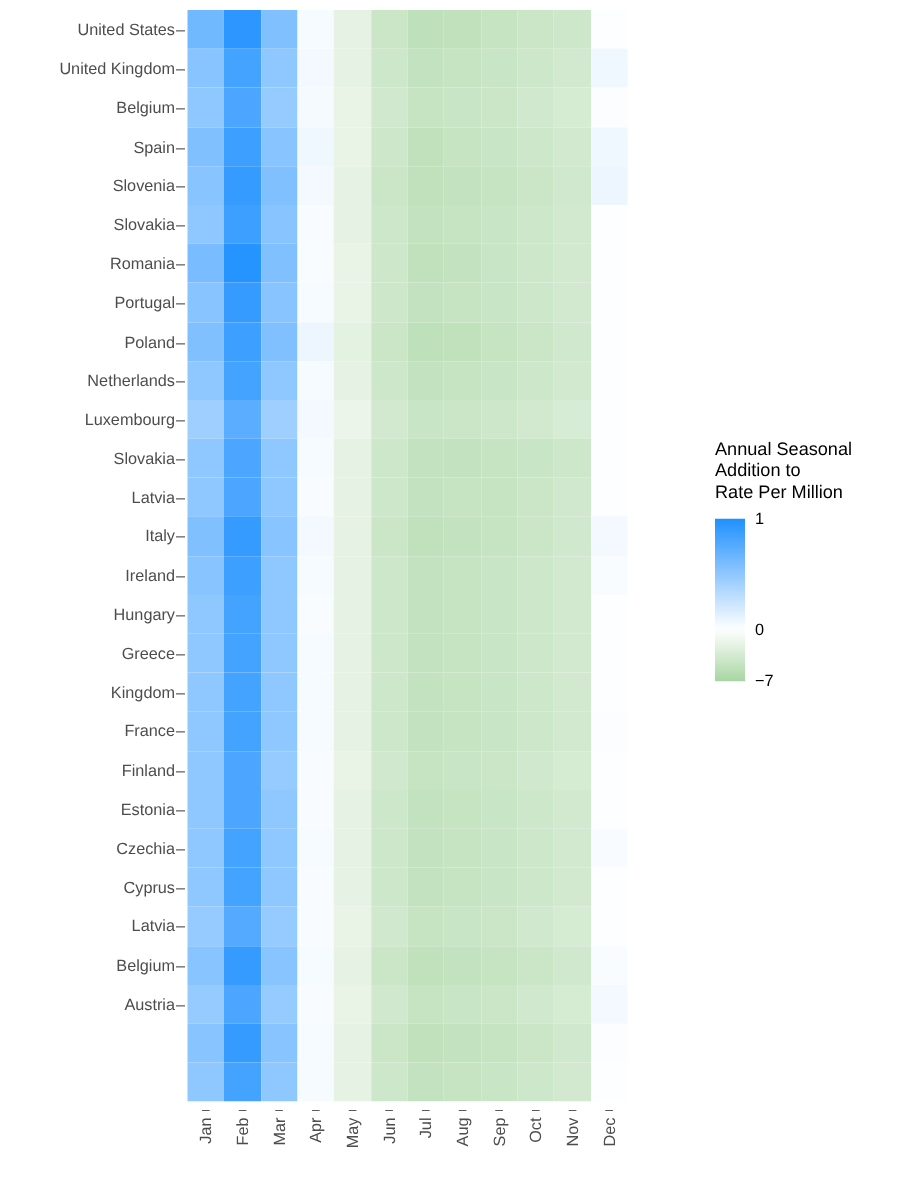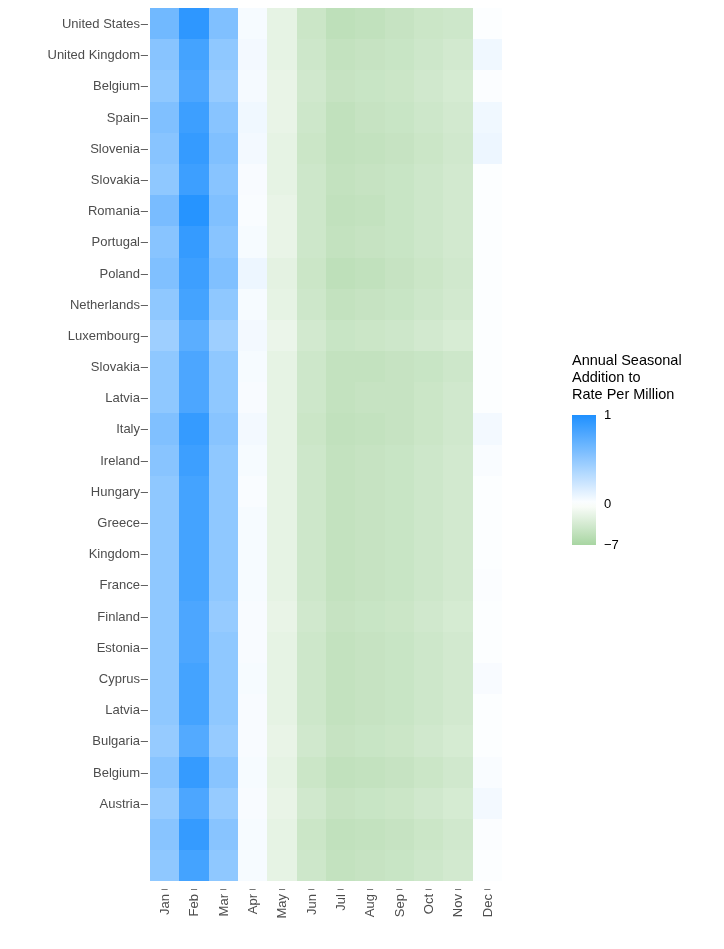--- a/index.html
+++ b/index.html
@@ -150,23 +150,23 @@
         <div class="ytick"><span>Slovakia</span><span class="tickmark">–</span></div>
         <div class="ytick"><span>Latvia</span><span class="tickmark">–</span></div>
         <div class="ytick"><span>Italy</span><span class="tickmark">–</span></div>
         <div class="ytick"><span>Ireland</span><span class="tickmark">–</span></div>
         <div class="ytick"><span>Hungary</span><span class="tickmark">–</span></div>
         <div class="ytick"><span>Greece</span><span class="tickmark">–</span></div>
         <div class="ytick"><span>Kingdom</span><span class="tickmark">–</span></div>
         <div class="ytick"><span>France</span><span class="tickmark">–</span></div>
         <div class="ytick"><span>Finland</span><span class="tickmark">–</span></div>
         <div class="ytick"><span>Estonia</span><span class="tickmark">–</span></div>
+        <div class="ytick"><span>Czechia</span><span class="tickmark">–</span></div>
         <div class="ytick"><span>Cyprus</span><span class="tickmark">–</span></div>
         <div class="ytick"><span>Latvia</span><span class="tickmark">–</span></div>
-        <div class="ytick"><span>Bulgaria</span><span class="tickmark">–</span></div>
         <div class="ytick"><span>Belgium</span><span class="tickmark">–</span></div>
         <div class="ytick"><span>Austria</span><span class="tickmark">–</span></div>
       </div>
     <div id="heatmap">
         <div class="cell" style="background: rgb(113, 185, 255);"></div>
         <div class="cell" style="background: rgb(46, 151, 255);"></div>
         <div class="cell" style="background: rgb(128, 192, 255);"></div>
         <div class="cell" style="background: rgb(246, 251, 255);"></div>
         <div class="cell" style="background: rgb(230, 243, 228);"></div>
         <div class="cell" style="background: rgb(203, 230, 199);"></div>

